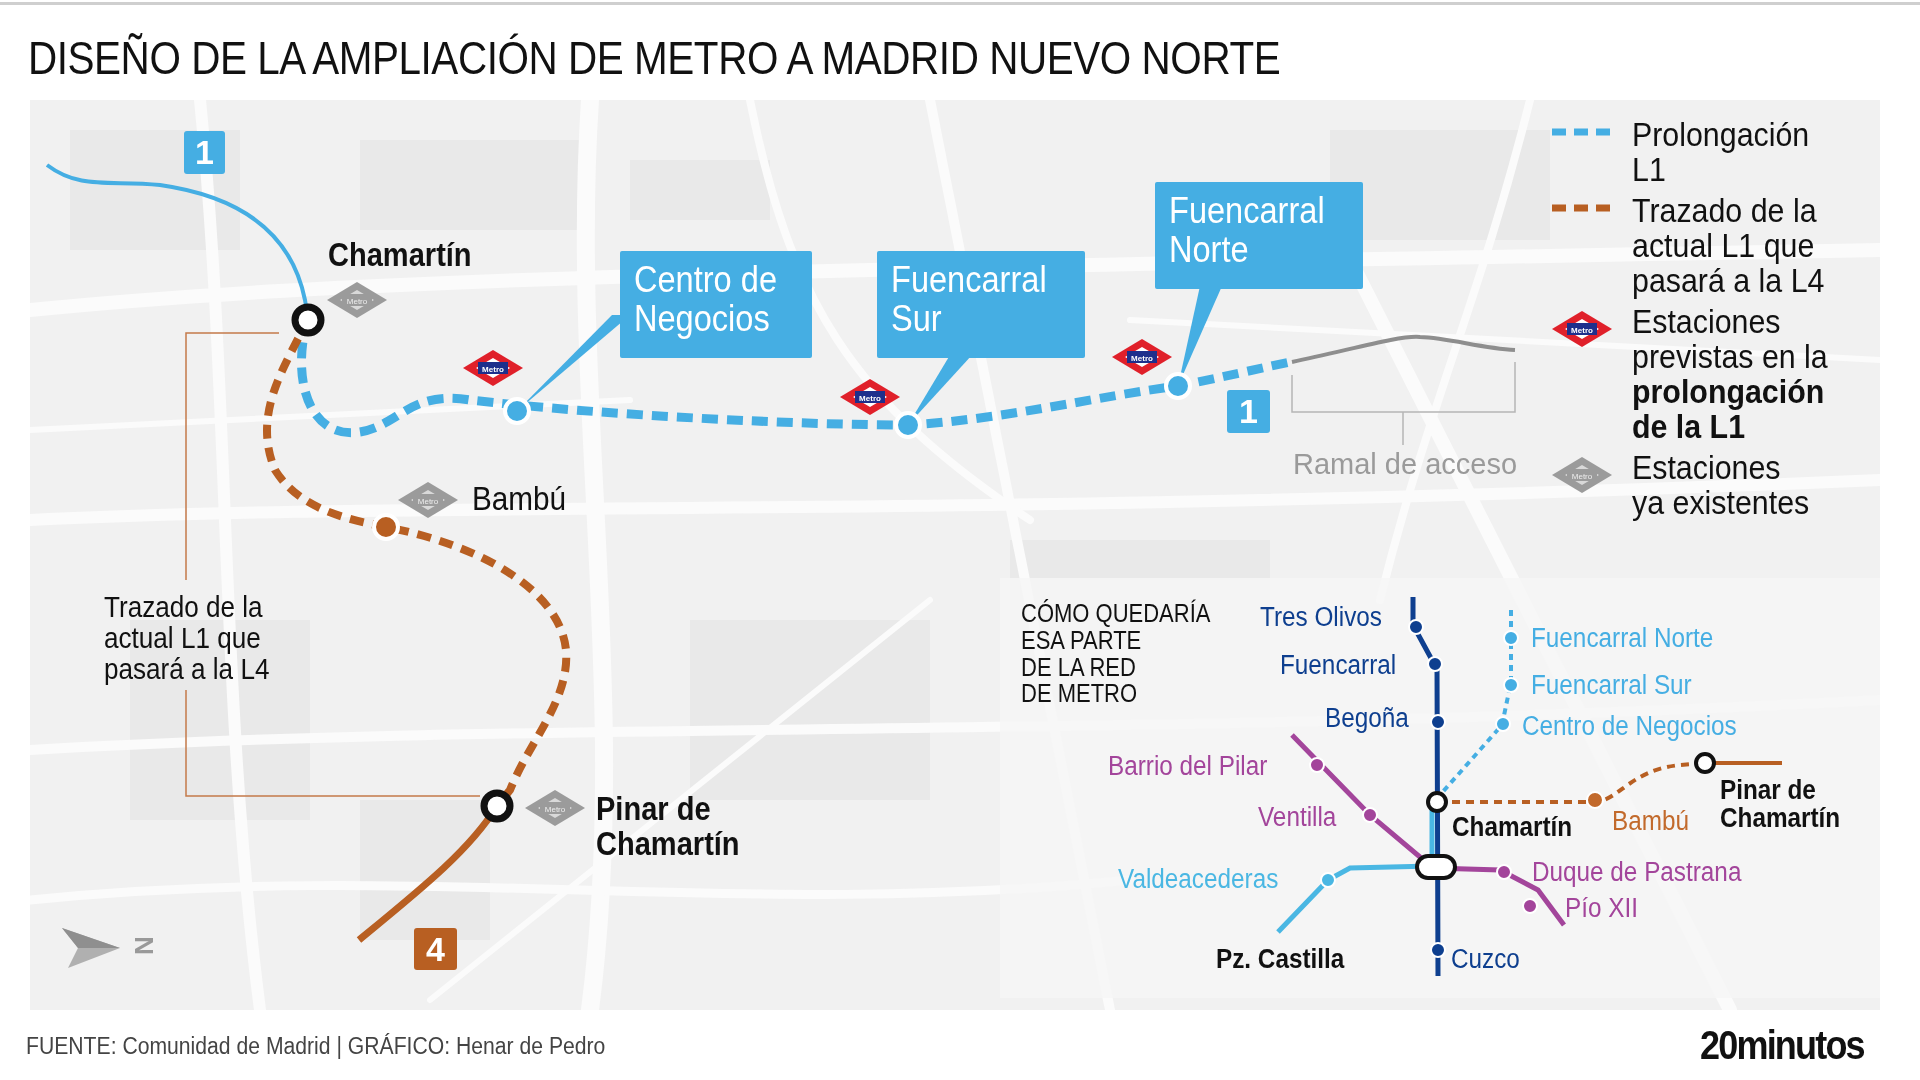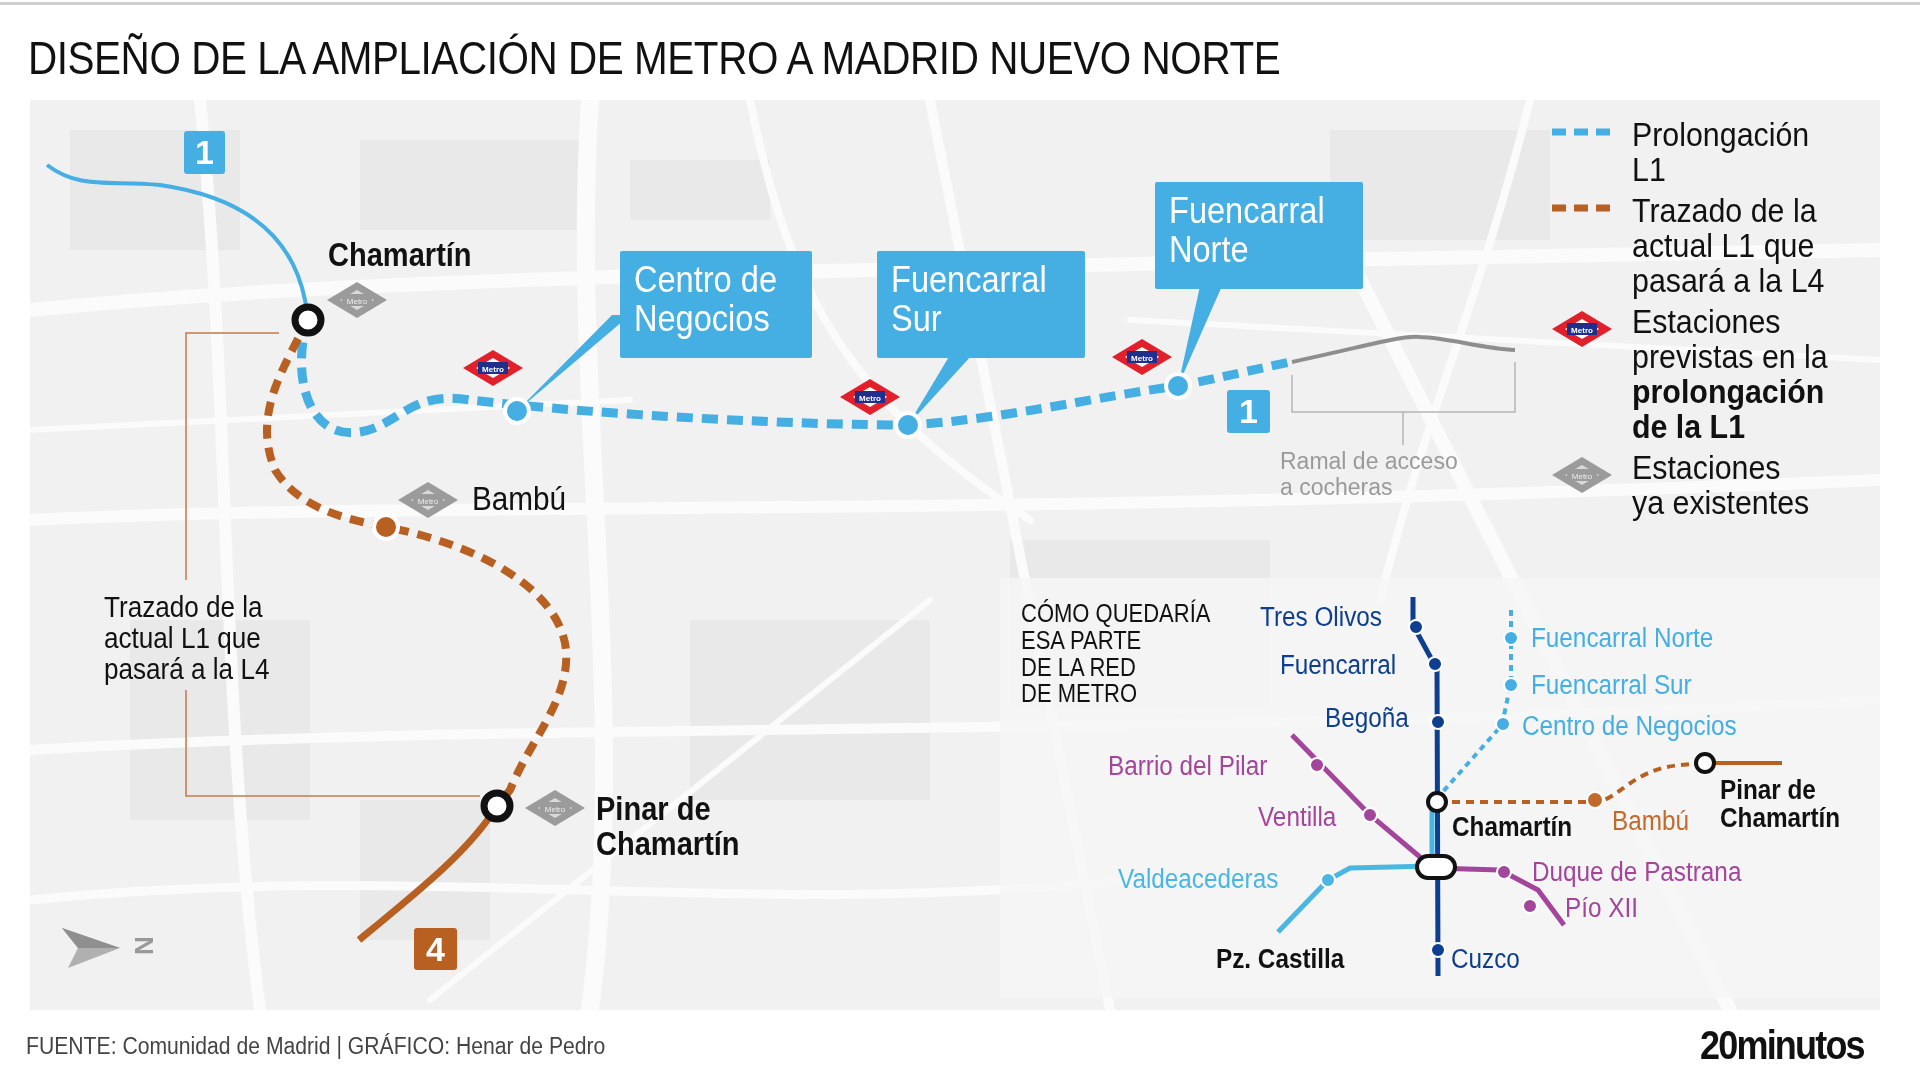--- a/index.html
+++ b/index.html
@@ -13,21 +13,21 @@
   .overlay > * { pointer-events: auto; }
   .lbl { position: absolute; white-space: nowrap; line-height: 1.05; }
   .station-bold { font-weight: 700; font-size: 33px; color: #111; transform: scaleX(0.88); transform-origin: left top; }
   .station-reg { font-size: 33px; color: #111; transform: scaleX(0.9); transform-origin: left top; }
   .callout { position: absolute; background: #45aee3; color: #fff; font-size: 37px; line-height: 1.05; padding: 10px 14px; border-radius: 2px; }
   .callout span { display: block; transform: scaleX(0.88); transform-origin: left top; white-space: nowrap; }
   .badge { position: absolute; color: #fff; font-weight: 700; font-size: 34px; text-align: center; border-radius: 3px; }
   .badge.l1 { background: #45aee3; }
   .badge.l4 { background: #b85f22; }
   .annot { font-size: 29px; color: #111; line-height: 1.07; transform: scaleX(0.9); transform-origin: left top; }
-  .ramal { font-size: 23px; color: #9a9a9a; text-align: left; line-height: 1.15; }
+  .ramal { font-size: 29px; color: #9a9a9a; text-align: center; line-height: 1.15; }
   .legend { position: absolute; left: 1550px; top: 118px; width: 340px; }
   .legend-item { position: relative; padding-left: 82px; font-size: 33px; line-height: 1.06; color: #111; margin-bottom: 6px; }
   .legend-item .txt { display: block; transform: scaleX(0.92); transform-origin: left top; }
   .legend-item b { font-weight: 700; }
   .legend-item .sym { position: absolute; left: 0; top: 4px; }
   .inset-title { font-size: 25px; color: #111; line-height: 1.07; transform: scaleX(0.88); transform-origin: left top; }
   .il { position: absolute; white-space: nowrap; font-size: 27px; transform: scaleX(0.9); transform-origin: left top; }
   .footer-src { position: absolute; left: 26px; top: 1033px; font-size: 23px; color: #444; white-space: nowrap; transform: scaleX(0.92); transform-origin: left top; }
   .brand { position: absolute; left: 1700px; top: 1023px; font-size: 40px; font-weight: 700; color: #111; letter-spacing: -2px; transform: scaleX(0.9); transform-origin: left top; white-space: nowrap; }
 </style>
@@ -179,21 +179,20 @@
 </div>
 
 <div class="lbl annot" style="left:104px;top:592px;">
   <div>Trazado de la</div>
   <div>actual L1 que</div>
   <div>pasará a la L4</div>
 </div>
 
 <div class="lbl ramal" style="left:1280px;top:448px;width:250px;">
   <div>Ramal de acceso</div>
-  <div>a cocheras</div>
 </div>
 
 <div class="lbl" style="left:134px;top:932px;font-size:26px;font-weight:700;color:#999;transform:rotate(90deg);transform-origin:center;">N</div>
 
 <div class="legend">
   <div class="legend-item">
     <svg class="sym" width="62" height="20">
         <path d="M2 10 L60 10" stroke="#45aee3" stroke-width="7" stroke-dasharray="14 8"></path>
       </svg>
     <span class="txt">Prolongación</span>

